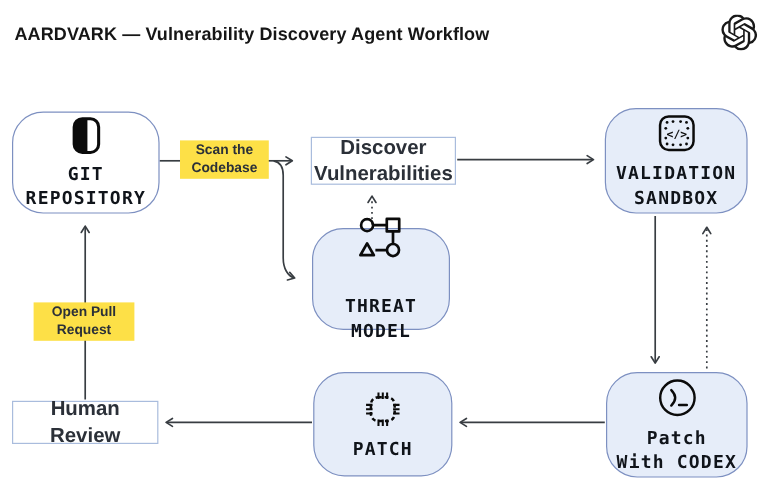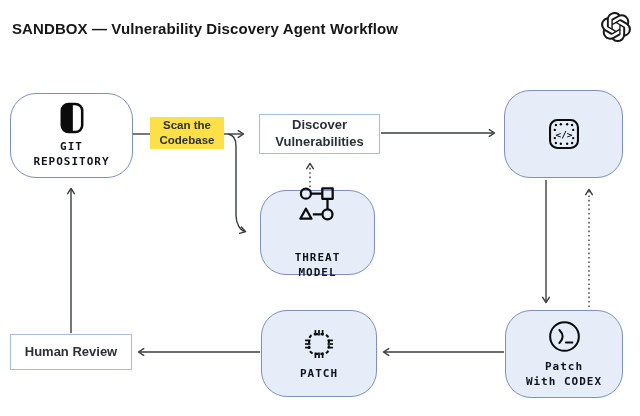--- a/index.html
+++ b/index.html
@@ -9,33 +9,33 @@
          letter-spacing:.1px;}
   .logo{position:absolute;left:601px;top:12px;width:30px;height:30px;}
   svg.wires{position:absolute;left:0;top:0;pointer-events:none;}
   .node{position:absolute;box-sizing:border-box;display:flex;flex-direction:column;
         align-items:center;justify-content:center;gap:5px;border:1.4px solid #7d90c1;
         border-radius:26px;background:#e6edf9;}
   .node.white{background:#ffffff;}
   .box{position:absolute;box-sizing:border-box;display:flex;align-items:center;justify-content:center;
        border:1.3px solid #a9bcdd;background:#ffffff;}
   .nlabel{font-family:"DejaVu Sans Mono","Liberation Mono",monospace;font-weight:700;
-          font-size:11px;letter-spacing:1px;color:#10141a;text-align:center;line-height:1.35;}
-  .blabel{font-size:13px;font-weight:700;color:#2b3038;text-align:center;line-height:1.3;}
+          font-size:15px;letter-spacing:1px;color:#10141a;text-align:center;line-height:1.35;}
+  .blabel{font-size:17px;font-weight:700;color:#2b3038;text-align:center;line-height:1.3;}
   .elabel{position:absolute;font-size:11.5px;font-weight:700;color:#2b3038;text-align:center;
           line-height:1.3;background:#fde047;padding:1px 0;}
   .prewrap{white-space:pre-line;}
   .icon{display:flex;align-items:center;justify-content:center;}
 </style>
 </head>
 <body>
 
 <div class="canvas">
 
-  <div class="title">SANDBOX — Vulnerability Discovery Agent Workflow</div>
+  <div class="title">AARDVARK — Vulnerability Discovery Agent Workflow</div>
 
   <span class="logo icon">
     <svg viewBox="0 0 24 24" width="30" height="30" fill="#191919">
         <path d="M22.2819 9.8211a5.9847 5.9847 0 0 0-.5157-4.9108 6.0462 6.0462 0 0 0-6.5098-2.9A6.0651 6.0651 0 0 0 4.9807 4.1818a5.9847 5.9847 0 0 0-3.9977 2.9 6.0462 6.0462 0 0 0 .7427 7.0966 5.98 5.98 0 0 0 .511 4.9107 6.051 6.051 0 0 0 6.5146 2.9001A5.9847 5.9847 0 0 0 13.2599 24a6.0557 6.0557 0 0 0 5.7718-4.2058 5.9894 5.9894 0 0 0 3.9977-2.9001 6.0557 6.0557 0 0 0-.7475-7.073zm-9.022 12.6081a4.4755 4.4755 0 0 1-2.8764-1.0408l.1419-.0804 4.7783-2.7582a.7948.7948 0 0 0 .3927-.6813v-6.7369l2.02 1.1686a.071.071 0 0 1 .038.052v5.5826a4.504 4.504 0 0 1-4.4945 4.4944zm-9.6607-4.1254a4.4708 4.4708 0 0 1-.5346-3.0137l.142.0852 4.783 2.7582a.7712.7712 0 0 0 .7806 0l5.8428-3.3685v2.3324a.0804.0804 0 0 1-.0332.0615L9.74 19.9502a4.4992 4.4992 0 0 1-6.1408-1.6464zM2.3408 7.8956a4.485 4.485 0 0 1 2.3655-1.9728V11.6a.7664.7664 0 0 0 .3879.6765l5.8144 3.3543-2.0201 1.1685a.0757.0757 0 0 1-.071 0l-4.8303-2.7865A4.504 4.504 0 0 1 2.3408 7.8956zm16.5963 3.8558L13.1038 8.364 15.1192 7.2a.0757.0757 0 0 1 .071 0l4.8303 2.7913a4.4944 4.4944 0 0 1-.6765 8.1042v-5.6772a.79.79 0 0 0-.407-.667zm2.0107-3.0231l-.142-.0852-4.7735-2.7818a.7759.7759 0 0 0-.7854 0L9.409 9.2297V6.8974a.0662.0662 0 0 1 .0284-.0615l4.8303-2.7866a4.4992 4.4992 0 0 1 6.6802 4.66zM8.3065 12.863l-2.02-1.1638a.0804.0804 0 0 1-.038-.0567V6.0742a4.4992 4.4992 0 0 1 7.3757-3.4537l-.142.0805L8.704 5.459a.7948.7948 0 0 0-.3927.6813zm1.0976-2.3654l2.602-1.4998 2.6069 1.4998v2.9994l-2.5974 1.4997-2.6067-1.4997z"></path>
       </svg>
   </span>
 
   <svg class="wires" width="640" height="416" viewBox="0 0 640 416">
     <defs>
       <marker id="ah" markerWidth="9" markerHeight="9" refX="6.2" refY="4.5" orient="auto" markerUnits="userSpaceOnUse">
@@ -102,20 +102,22 @@
           <circle cx="9.8" cy="24.5" r="1.3"></circle>
             <circle cx="30.2" cy="24.5" r="1.3"></circle>
           <circle cx="11" cy="30" r="1.3"></circle>
             <circle cx="16.5" cy="30.8" r="1.3"></circle>
             <circle cx="23.5" cy="30.8" r="1.3"></circle>
             <circle cx="29" cy="30" r="1.3"></circle>
         </g>
         <text x="20" y="24.5" text-anchor="middle" font-family="DejaVu Sans Mono, monospace" font-size="10.5" font-weight="bold" fill="#0b0b0b">&lt;/&gt;</text>
       </svg>
     </span>
+    <div class="nlabel prewrap">VALIDATION
+SANDBOX</div>
   </div>
 
   <div class="node" style="left:505px;top:310px;width:118px;height:88px;">
     <span class="icon">
       <svg viewBox="0 0 40 40" width="37" height="37" fill="none" stroke="#0b0b0b" stroke-linecap="round">
         <circle cx="20" cy="20" r="15.5" stroke-width="2.2"></circle>
         <path d="M14.5,13 Q21.5,20 14.5,27" stroke-width="2.2"></path>
         <path d="M21.5,26.5 H28.5" stroke-width="2.2"></path>
       </svg>
     </span>
@@ -145,14 +147,16 @@
     </span>
     <div class="nlabel prewrap">PATCH</div>
   </div>
 
   <div class="box" style="left:10px;top:334px;width:122px;height:36px;">
     <div class="blabel">Human Review</div>
   </div>
 
   <div class="elabel prewrap" style="left:150px;top:117px;width:74px;">Scan the
 Codebase</div>
+  <div class="elabel prewrap" style="left:28px;top:252px;width:84px;">Open Pull
+Request</div>
 
 </div>
 
 </body></html>

